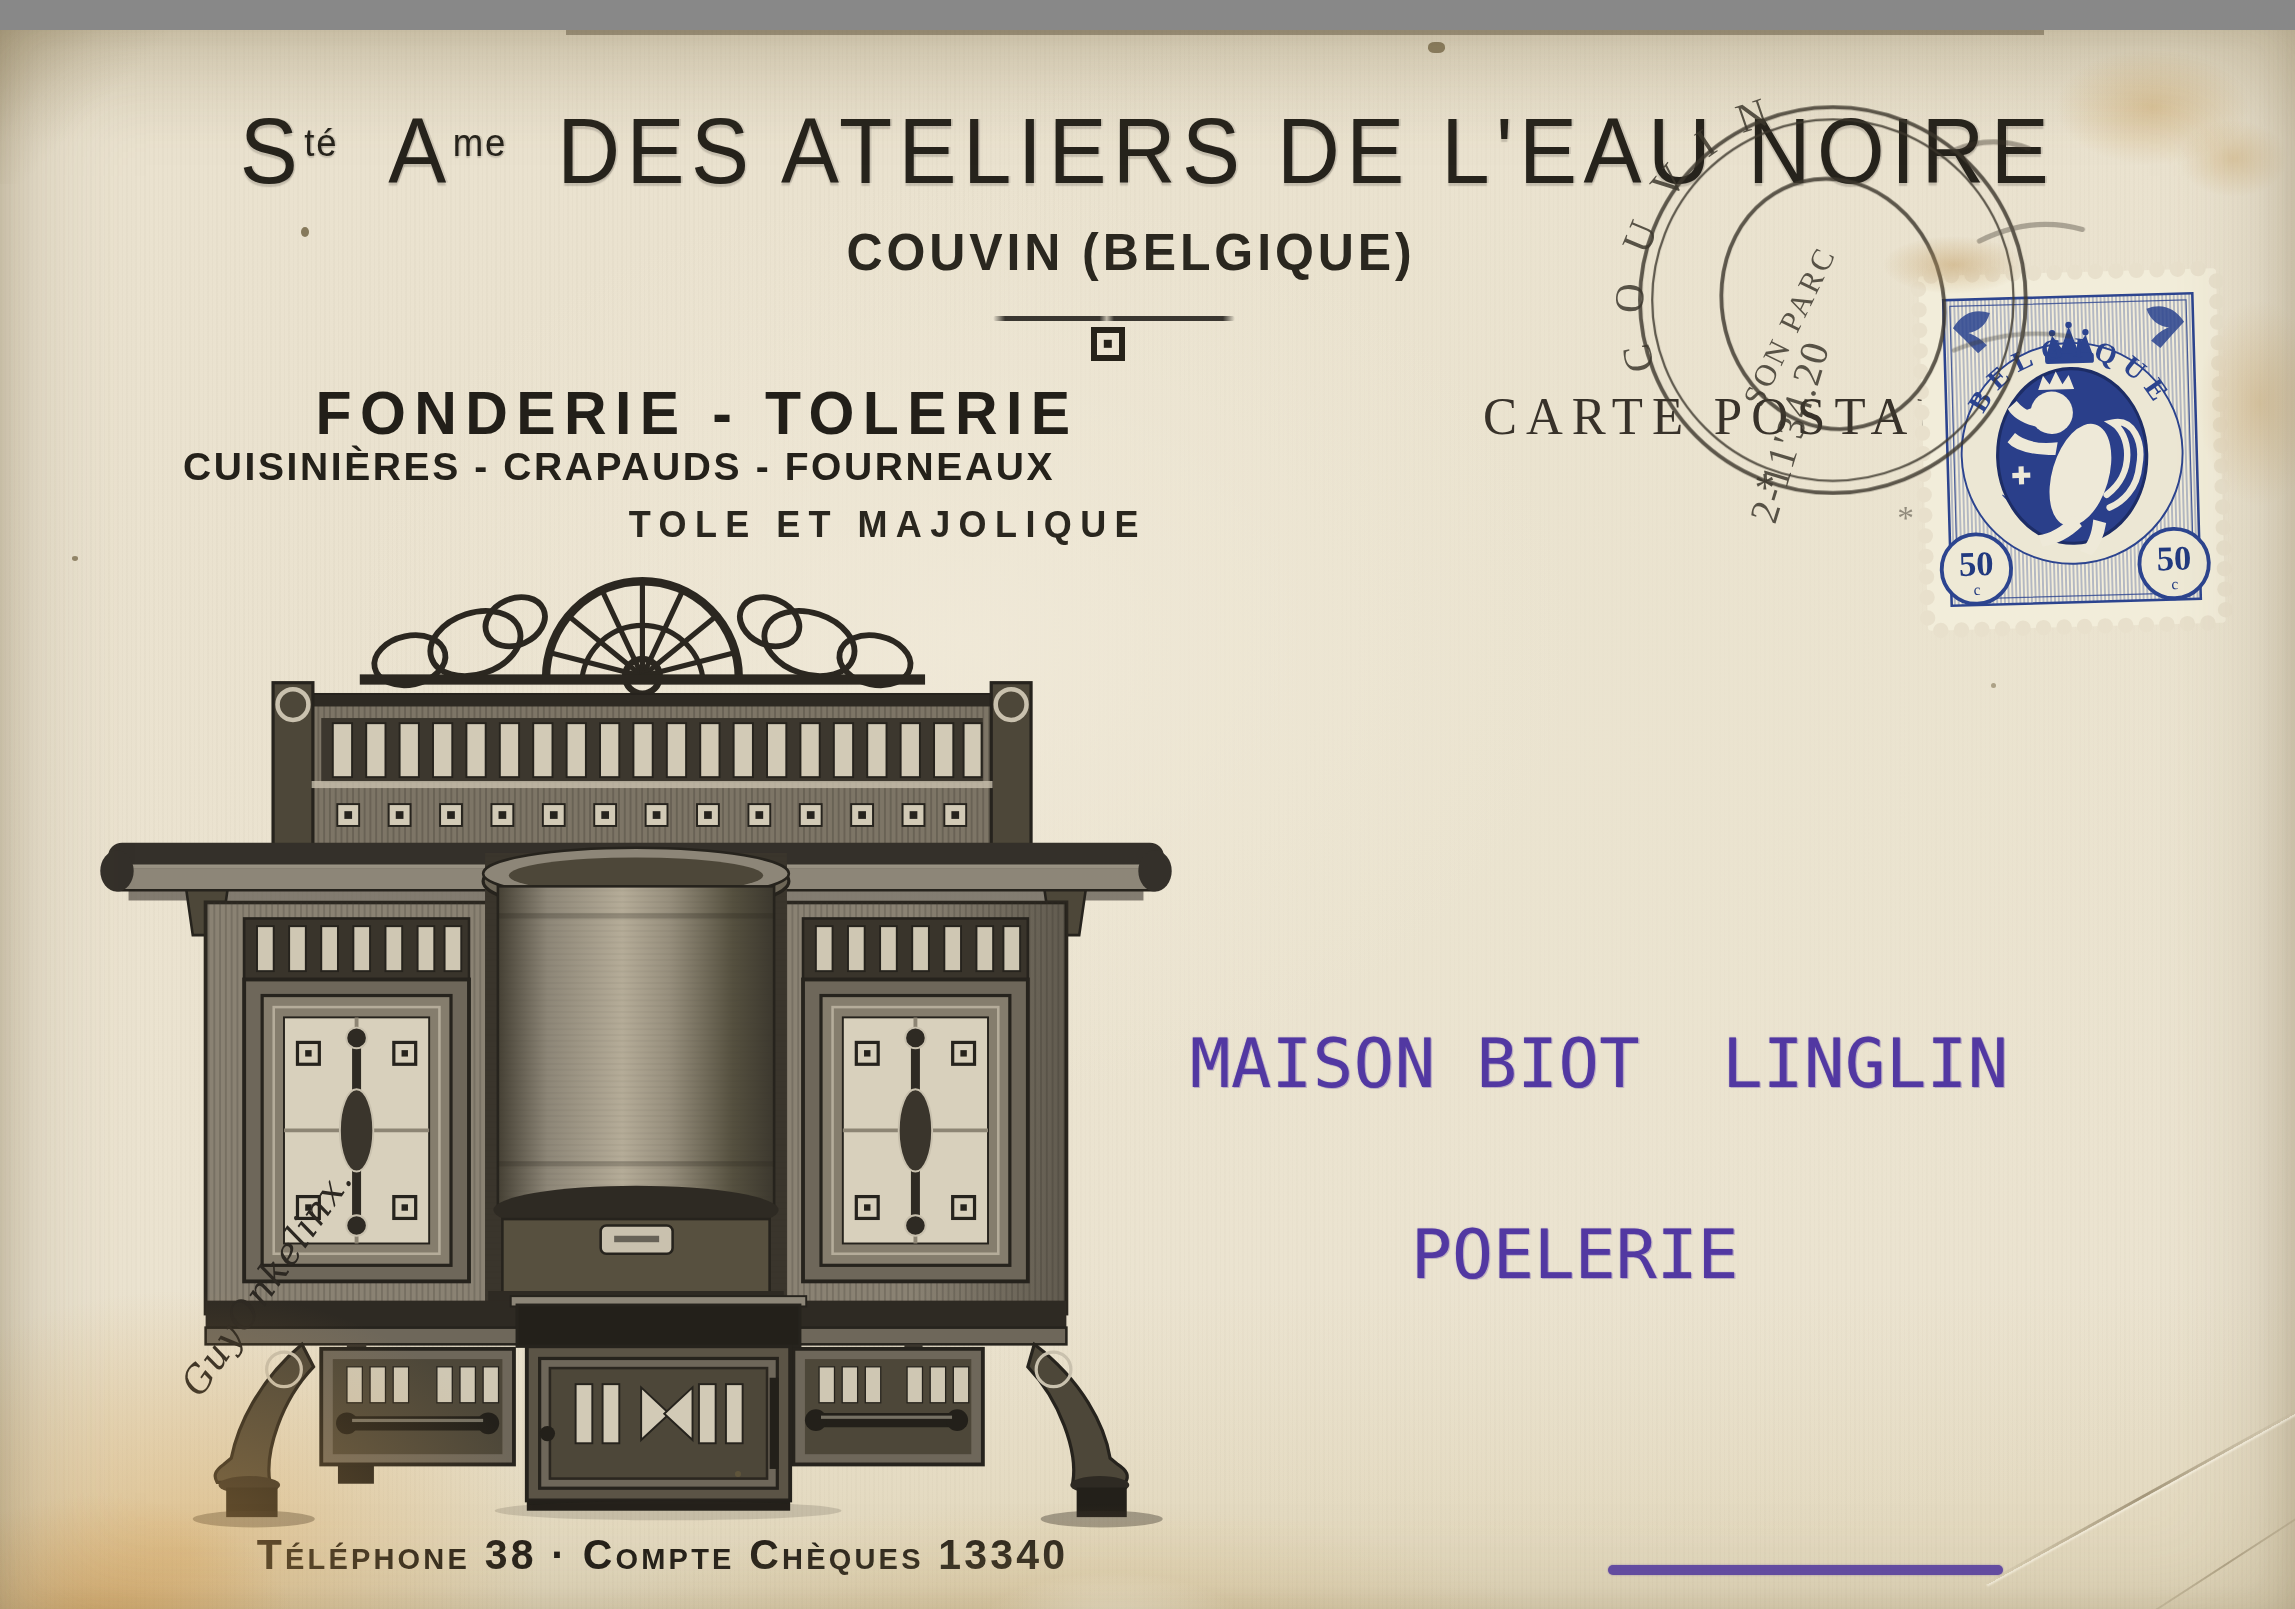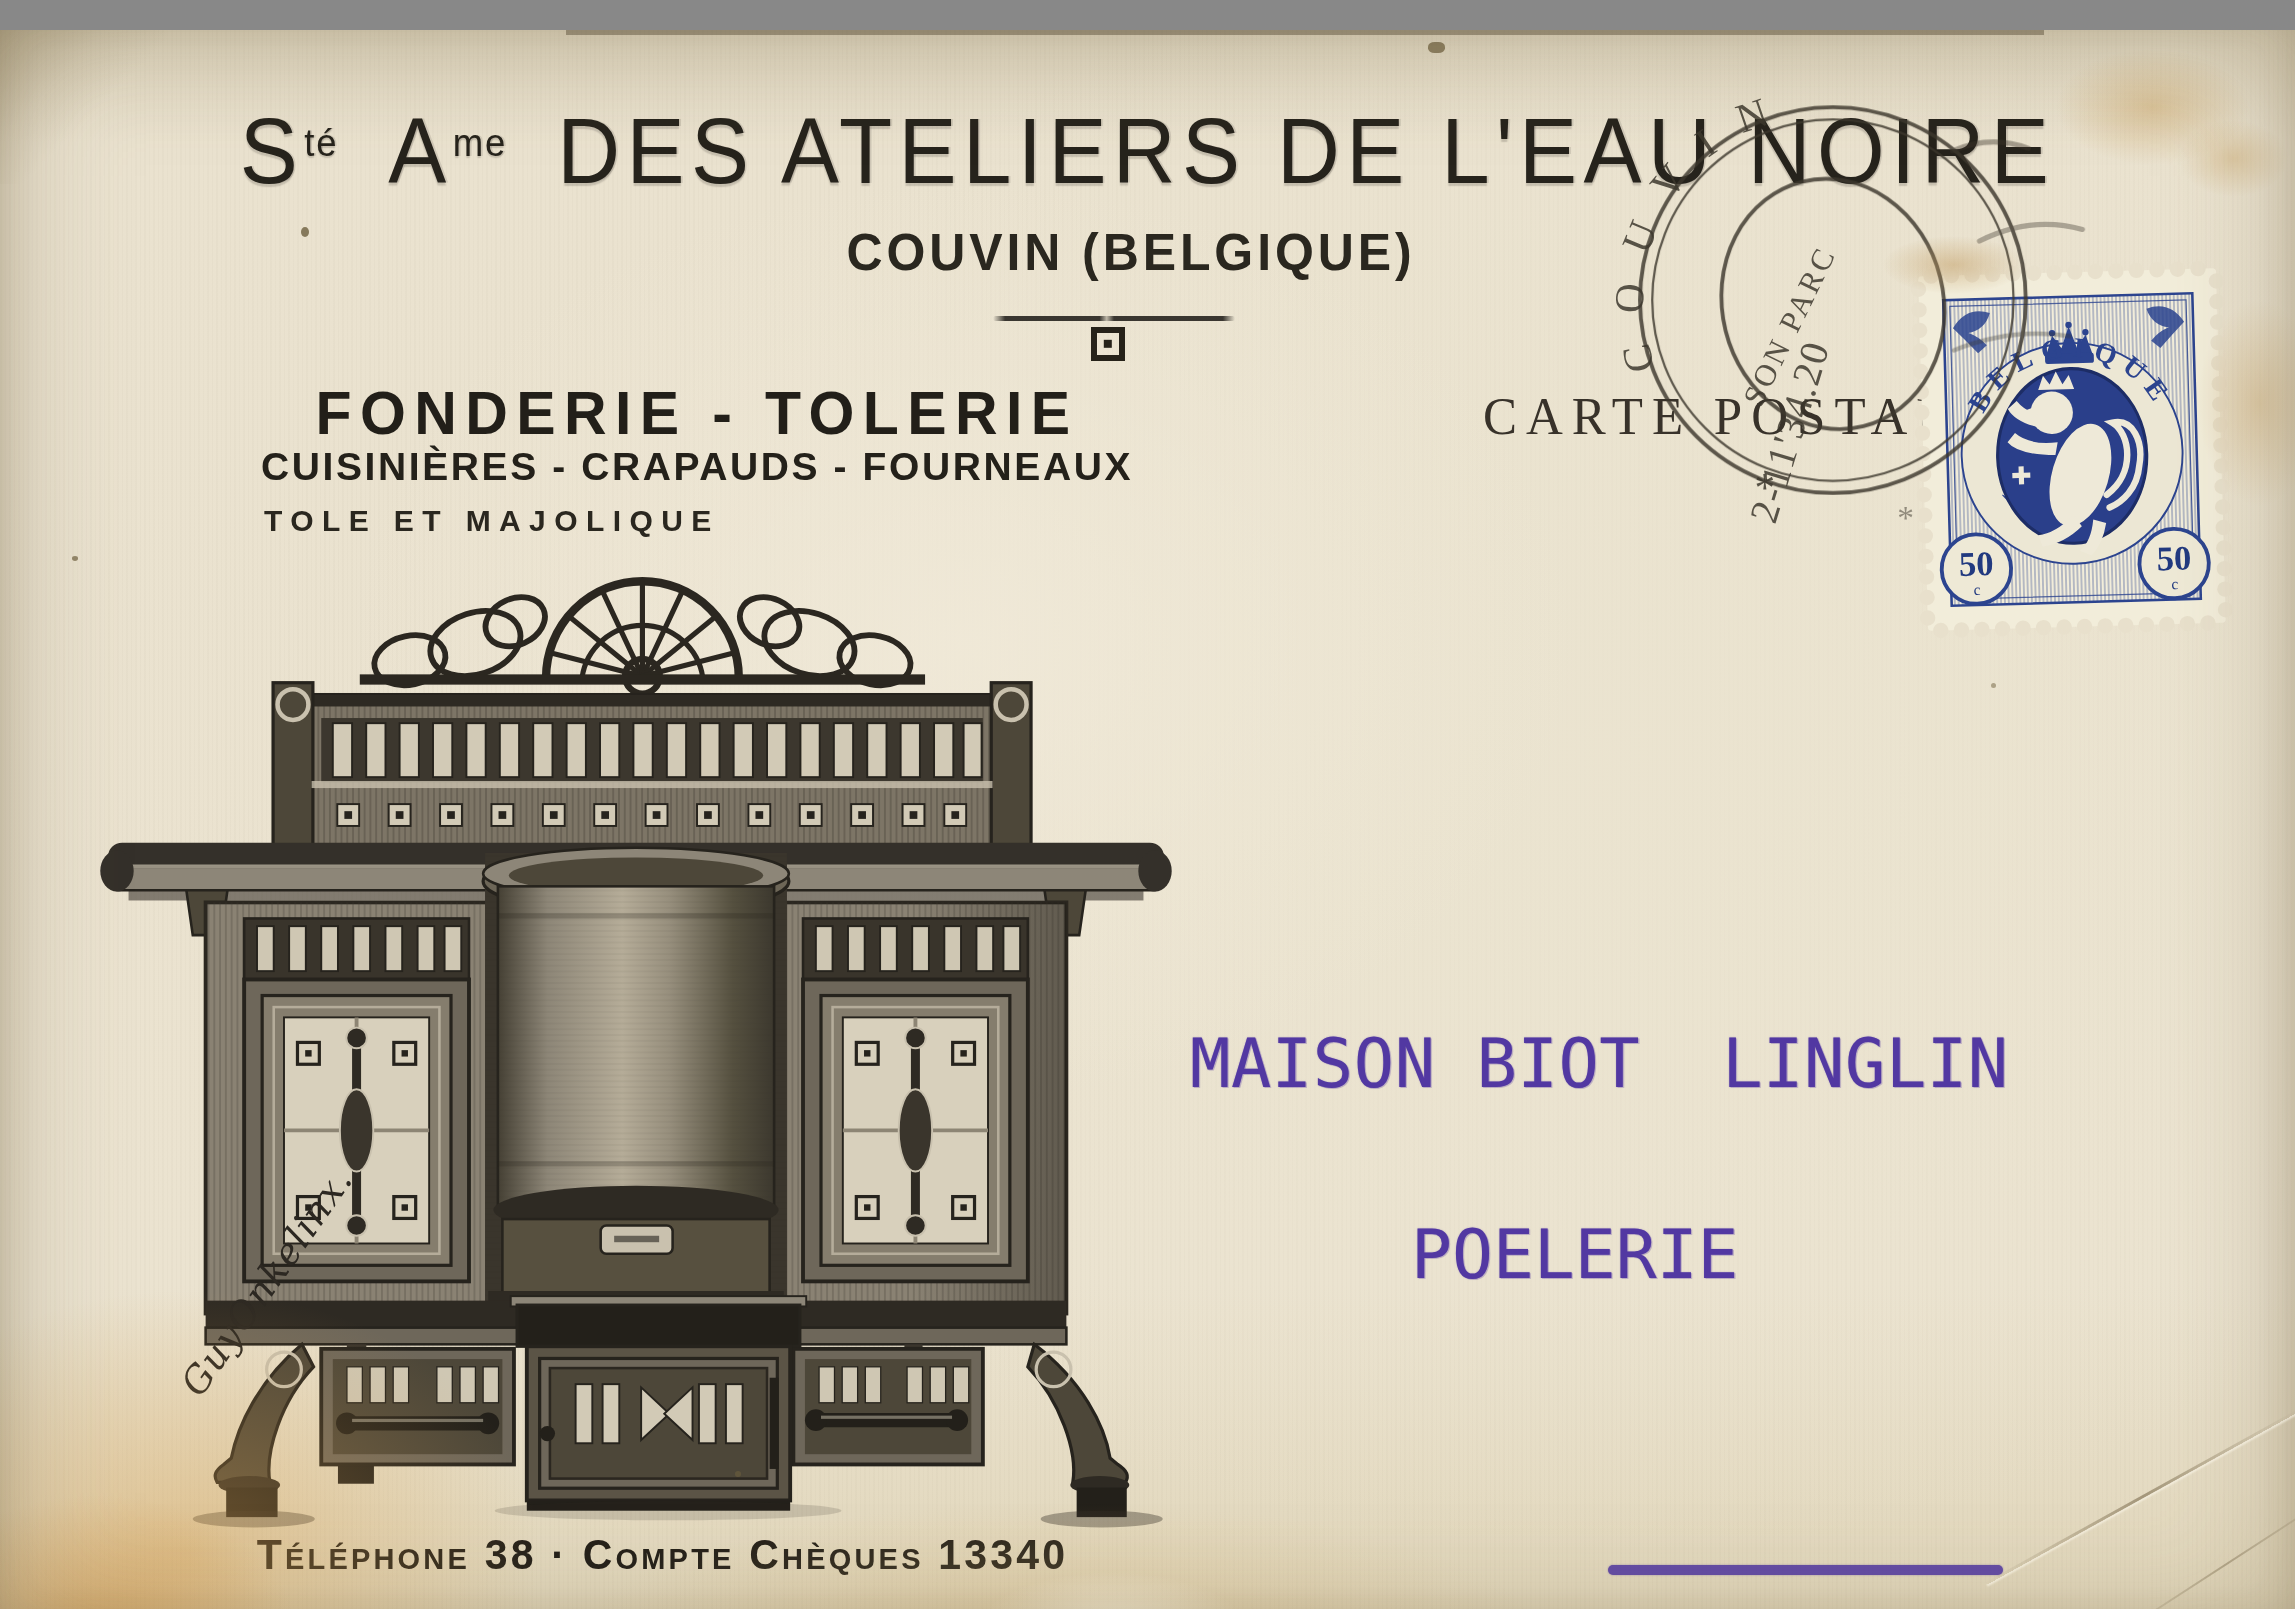--- a/index.html
+++ b/index.html
@@ -18,23 +18,23 @@
     text-shadow:0 2.6px 1.3px rgba(39,36,29,.18), 1.9px 0 0 rgba(39,36,29,.12);white-space:nowrap;z-index:3;}
   .title .sup{font-size:.42em;vertical-align:.70em;letter-spacing:1.9px;}
   .subtitle{left:0;top:193px;width:2262px;text-align:center;font-size:50px;font-weight:700;
     letter-spacing:3.9px;color:#2a271f;z-index:3;transform:scaleY(1.04);}
   .rule{left:993px;top:286px;width:242px;height:4.5px;z-index:3;opacity:.92;
     background:linear-gradient(90deg,rgba(42,39,34,0) 0,#2a2722 5%,#2a2722 44%,rgba(42,39,34,.25) 47%,#2a2722 50%,#2a2722 95%,rgba(42,39,34,0));border-radius:2.6px;}
   .ornament{left:1091px;top:297px;width:22px;height:22px;border:6.4px solid #262219;z-index:3;}
   .ornament .dot{position:absolute;left:50%;top:50%;width:8.4px;height:8.4px;background:#262219;transform:translate(-50%,-50%);}
   .act1{left:247px;top:349px;width:900px;text-align:center;font-size:59px;font-weight:700;
     letter-spacing:8.4px;color:#221f19;transform:scaleY(1.05);z-index:3;white-space:nowrap;}
-  .act2{left:183px;top:415px;width:1028px;text-align:center;font-size:39px;font-weight:700;
+  .act2{left:183px;top:415px;width:1028px;font-size:39px;font-weight:700;
     letter-spacing:2.6px;color:#24211a;z-index:3;white-space:nowrap;}
-  .act3{left:264px;top:474px;width:900px;text-align:left;font-size:30px;font-weight:700;
+  .act3{left:247px;top:474px;width:900px;text-align:right;font-size:36px;font-weight:700;
     letter-spacing:8.4px;color:#2a271f;z-index:3;white-space:nowrap;}
   .carte{left:1483px;top:357px;font-family:"Liberation Serif",serif;font-size:51px;font-weight:400;
     letter-spacing:9px;color:#38322a;z-index:3;white-space:nowrap;transform:scaleY(1.05);}
   
   .typed{font-family:"DejaVu Sans Mono",monospace;color:#5238a2;z-index:6;white-space:pre;
     text-shadow:0 0 1.3px rgba(82,56,162,.55),1.3px 0.6px 0 rgba(82,56,162,.25);}
   .addr1{left:1190px;top:995px;font-size:67px;letter-spacing:0.6px;}
   .addr2{left:1411px;top:1185px;font-size:68px;}
   .addr3{left:1617px;top:1464px;font-size:68px;letter-spacing:1.3px;}
   .addr-underline{left:1608px;top:1535px;width:395px;height:9.6px;background:#5238a2;z-index:6;

